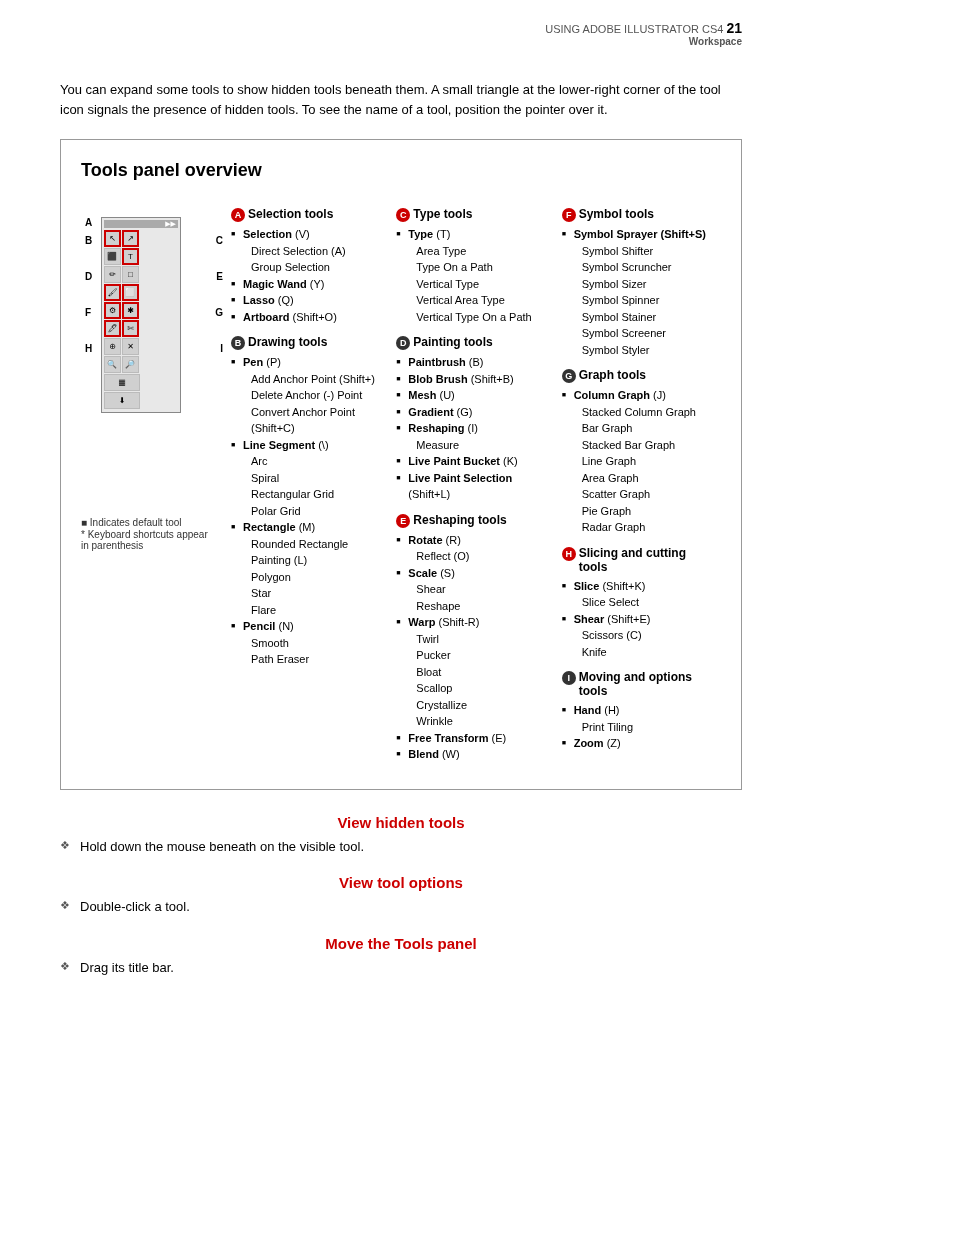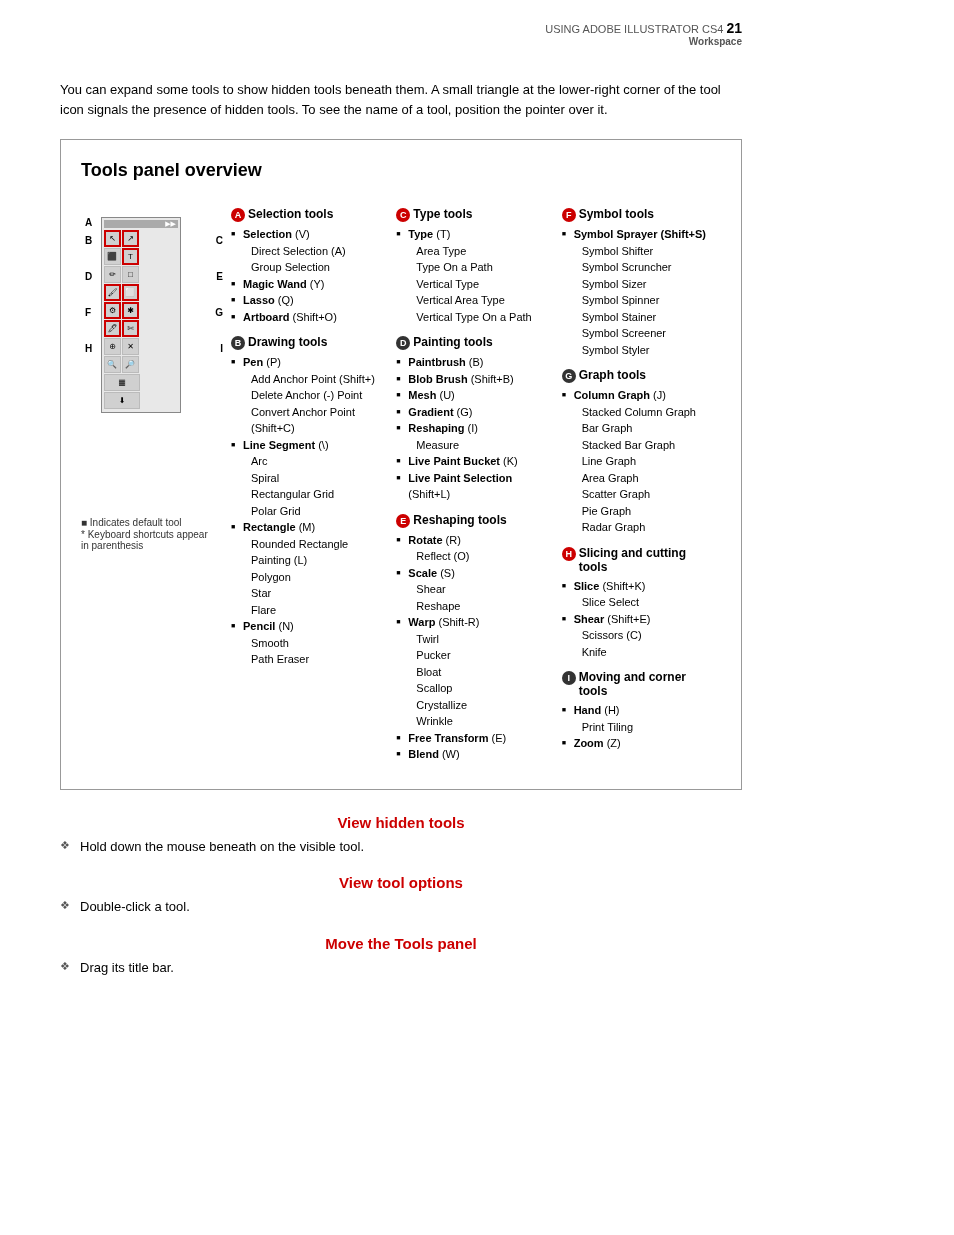--- a/index.html
+++ b/index.html
@@ -423,21 +423,21 @@
           <ul class="tool-list">
             <li class="main-item"><strong>Slice</strong>  (Shift+K)</li>
             <li class="sub-item">Slice Select</li>
             <li class="main-item"><strong>Shear</strong>  (Shift+E)</li>
             <li class="sub-item">Scissors  (C)</li>
             <li class="sub-item">Knife</li>
           </ul>
 
           <div class="section-header">
             <span class="letter-badge dark">I</span>
-            <span> Moving and corner tools</span>
+            <span> Moving and options tools</span>
           </div>
           <ul class="tool-list">
             <li class="main-item"><strong>Hand</strong>  (H)</li>
             <li class="sub-item">Print Tiling</li>
             <li class="main-item"><strong>Zoom</strong>  (Z)</li>
           </ul>
         </div>
 
       </div>
     </div>

